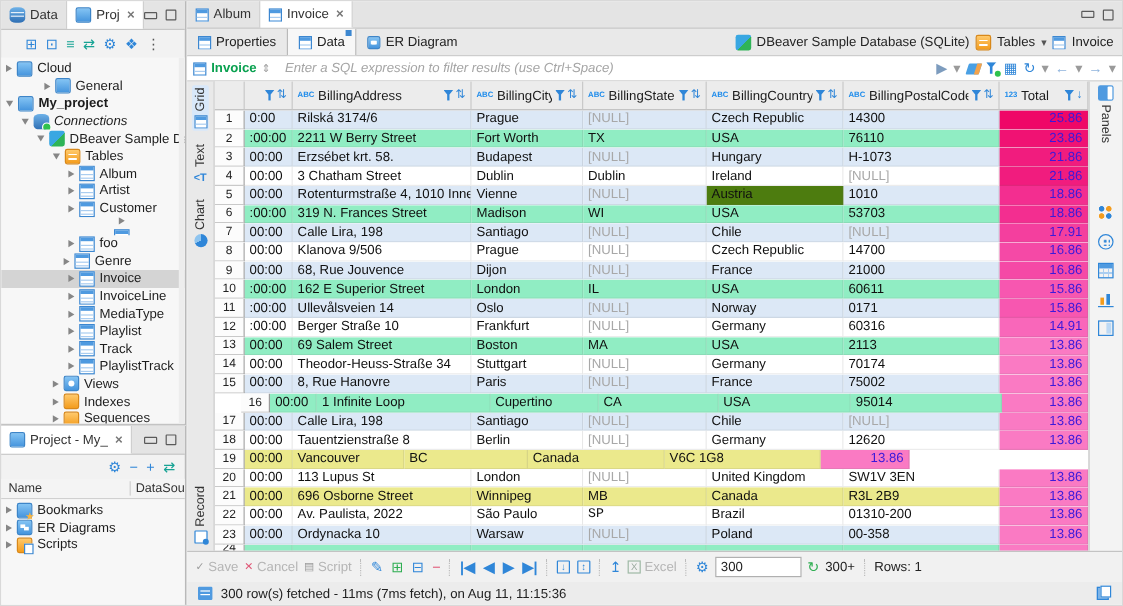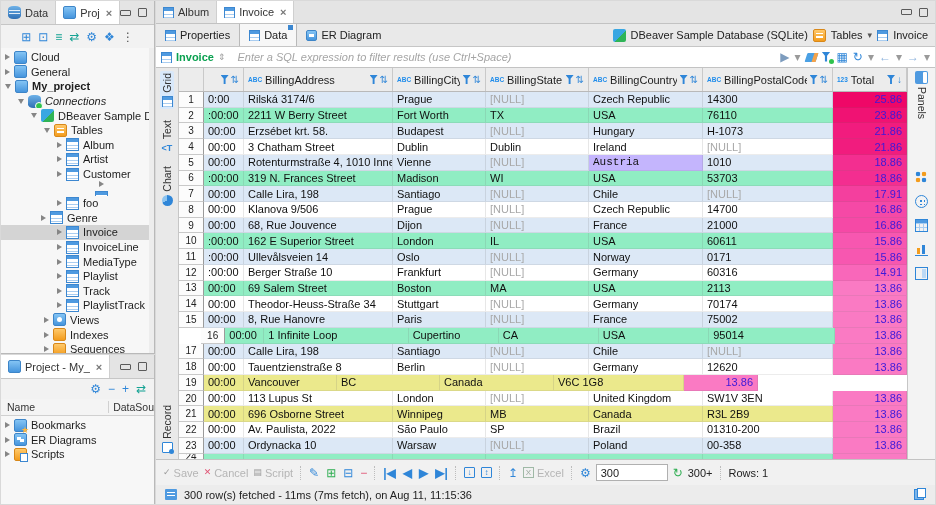--- a/index.html
+++ b/index.html
@@ -154,21 +154,21 @@
       <span class="gi c-blue">❖</span>
       <span class="gi c-dark">⋮</span>
     </div>
   <div class="tree" id="lt-tree">
     <div class="scrolltrack"></div>
   <div class="trow" style="padding-left: 4px;">
         <span class="chev c"></span>
         <span class="ic folder-icon"></span>
         <span class="lbl">Cloud</span>
       </div>
-      <div class="trow" style="padding-left: 4px;">
+      <div class="trow" style="padding-left: 4px; margin-left: 32px;">
         <span class="chev c"></span>
         <span class="ic folder-icon"></span>
         <span class="lbl">General</span>
       </div>
       <div class="trow" style="padding-left: 4px;">
         <span class="chev e"></span>
         <span class="ic folder-icon"></span>
         <span class="lbl b">My_project</span>
       </div>
       <div class="trow" style="padding-left: 17px; font-style: italic;">
@@ -204,21 +204,21 @@
       <div class="trow" style="padding-left: 48px; flex-direction: column;">
         <span class="chev c"></span>
         <span class="ic table-icon"></span>
         <span class="lbl">Employee</span>
       </div>
       <div class="trow" style="padding-left: 56px;">
         <span class="chev c"></span>
         <span class="ic table-icon"></span>
         <span class="lbl">foo</span>
       </div>
-      <div class="trow" style="padding-left: 40px;">
+      <div class="trow" style="padding-left: 52px;">
         <span class="chev c"></span>
         <span class="ic table-icon"></span>
         <span class="lbl">Genre</span>
       </div>
       <div class="trow sel" style="padding-left: 56px;">
         <span class="chev c"></span>
         <span class="ic table-icon"></span>
         <span class="lbl">Invoice</span>
       </div>
       <div class="trow" style="padding-left: 56px;">
@@ -481,21 +481,21 @@
             <div class="gcell" style="width: 114px; background: rgb(255, 255, 255);">Ireland</div>
             <div class="gcell nul" style="width: 130px; background: rgb(255, 255, 255);">[NULL]</div>
             <div class="gcell total" style="width: 74px; background: rgb(241, 28, 126); color: rgb(60, 25, 218);">21.86</div>
           </div>
           <div class="grow">
             <div class="gcell rn" style="width: 25px;">5</div>
             <div class="gcell" style="width: 40px; background: rgb(220, 232, 246);">00:00</div>
             <div class="gcell" style="width: 149px; background: rgb(220, 232, 246);">Rotenturmstraße 4, 1010 Inne</div>
             <div class="gcell" style="width: 93px; background: rgb(220, 232, 246);">Vienne</div>
             <div class="gcell nul" style="width: 103px; background: rgb(220, 232, 246);">[NULL]</div>
-            <div class="gcell" style="width: 114px; background: #c4b5fd; font-family: Liberation Mono, monospace;">Austria</div>
+            <div class="gcell" style="width: 114px; background: #4d7c0f;">Austria</div>
             <div class="gcell" style="width: 130px; background: rgb(220, 232, 246);">1010</div>
             <div class="gcell total" style="width: 74px; background: rgb(243, 46, 144); color: rgb(60, 25, 218);">18.86</div>
           </div>
           <div class="grow">
             <div class="gcell rn" style="width: 25px;">6</div>
             <div class="gcell" style="width: 40px; background: rgb(144, 237, 195);">:00:00</div>
             <div class="gcell" style="width: 149px; background: rgb(144, 237, 195);">319 N. Frances Street</div>
             <div class="gcell" style="width: 93px; background: rgb(144, 237, 195);">Madison</div>
             <div class="gcell" style="width: 103px; background: rgb(144, 237, 195);">WI</div>
             <div class="gcell" style="width: 114px; background: rgb(144, 237, 195);">USA</div>
@@ -649,21 +649,21 @@
             <div class="gcell" style="width: 103px; background: rgb(235, 233, 140);">MB</div>
             <div class="gcell" style="width: 114px; background: rgb(235, 233, 140);">Canada</div>
             <div class="gcell" style="width: 130px; background: rgb(235, 233, 140);">R3L 2B9</div>
             <div class="gcell total" style="width: 74px; background: rgb(250, 122, 195); color: rgb(60, 25, 218);">13.86</div>
           </div>
           <div class="grow">
             <div class="gcell rn" style="width: 25px;">22</div>
             <div class="gcell" style="width: 40px; background: rgb(255, 255, 255);">00:00</div>
             <div class="gcell" style="width: 149px; background: rgb(255, 255, 255);">Av. Paulista, 2022</div>
             <div class="gcell" style="width: 93px; background: rgb(255, 255, 255);">São Paulo</div>
-            <div class="gcell" style="width: 103px; background: rgb(255, 255, 255);">SP</div>
+            <div class="gcell" style="width: 103px; background: rgb(255, 255, 255); font-family: Liberation Mono, monospace;">SP</div>
             <div class="gcell" style="width: 114px; background: rgb(255, 255, 255);">Brazil</div>
             <div class="gcell" style="width: 130px; background: rgb(255, 255, 255);">01310-200</div>
             <div class="gcell total" style="width: 74px; background: rgb(250, 122, 195); color: rgb(60, 25, 218);">13.86</div>
           </div>
           <div class="grow">
             <div class="gcell rn" style="width: 25px;">23</div>
             <div class="gcell" style="width: 40px; background: rgb(220, 232, 246);">00:00</div>
             <div class="gcell" style="width: 149px; background: rgb(220, 232, 246);">Ordynacka 10</div>
             <div class="gcell" style="width: 93px; background: rgb(220, 232, 246);">Warsaw</div>
             <div class="gcell nul" style="width: 103px; background: rgb(220, 232, 246);">[NULL]</div>

